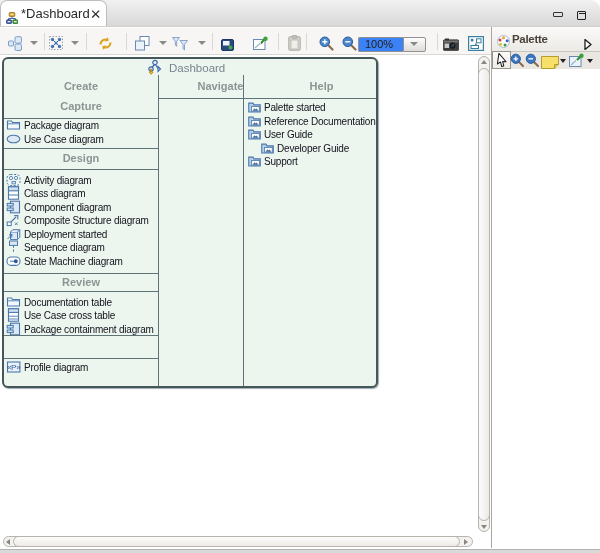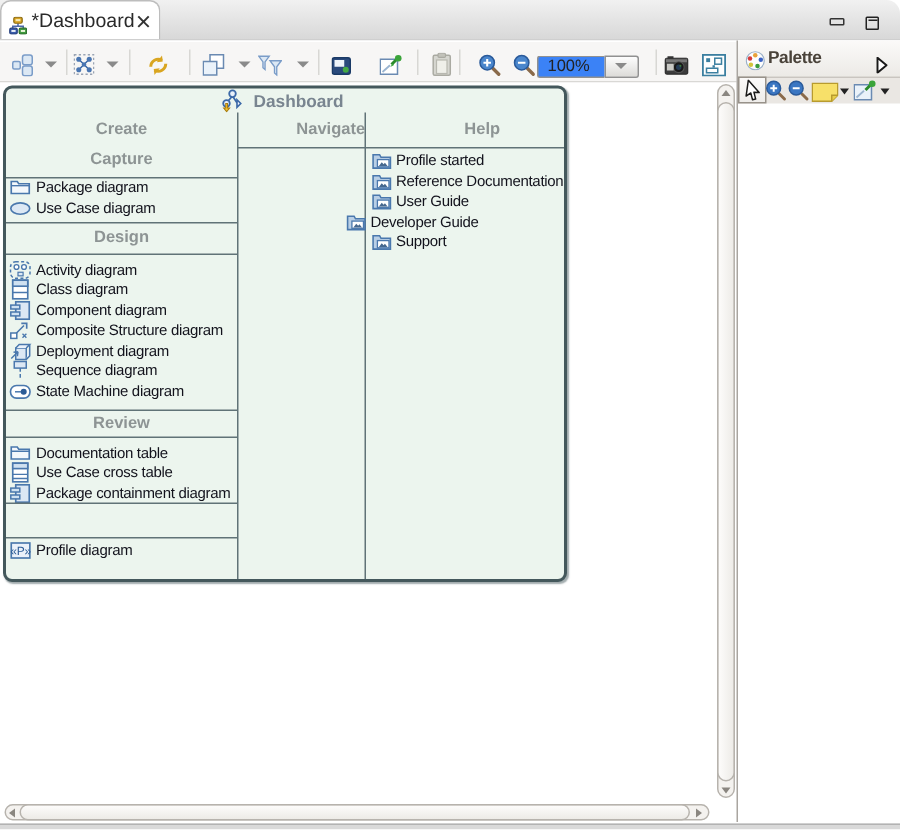--- a/index.html
+++ b/index.html
@@ -32,21 +32,21 @@
 #widget { left:2px; top:57px; width:376px; height:331px; background:#ecf5ee;
   border:2px solid #44585c; border-radius:6px;
   box-shadow:1px 1px 1px rgba(70,90,94,.5); }
 .vline { width:1px; background:#607377; }
 .hline { height:1px; background:#607377; }
 .sechead { font-weight:bold; font-size:11px; color:#8d9494; text-align:center; }
 .item { font-size:10px; letter-spacing:-0.2px; color:#12121c; white-space:nowrap; }
 .row { height:14px; display:flex; align-items:center; }
 .row svg { margin-right:2px; flex:none; }
 .sechead { line-height:14px; }
-#wtitle { font-weight:bold; font-size:11.5px; color:#798590; }
+#wtitle { font-weight:normal; font-size:11.5px; color:#798590; }
 
 
 #pal { left:492px; top:27px; width:108px; height:521px; background:#fff; }
 #palhead { left:0; top:0; width:108px; height:24px; background:linear-gradient(180deg,#fbfaf9,#eceae6); }
 #paltxt { left:20px; top:6px; font-weight:bold; font-size:11.5px; letter-spacing:-0.3px; color:#4a433a; line-height:13px; }
 #palbar { left:0; top:24px; width:108px; height:18px;
   background:#eae7e3; border-top:1px solid #c9c5c0; }
 #vsep { left:491px; top:27px; width:1px; height:521px; background:#a9a5a0; }
 #bottomstrip { left:0; top:549px; width:600px; height:4px; background:#d9d9d9;
   border-top:1px solid #b3b3b3; }
@@ -227,21 +227,21 @@
           <path d="M9,9.5 l2.6,2.6 m0,-2.6 l-2.6,2.6" stroke="#4a78ad" stroke-width="0.9"></path>
         </svg>
         <span>Composite Structure diagram</span>
       </div>
     <div class="item abs row" style="left:2px;top:168px;">
         <svg width="16" height="14" viewBox="0 0 16 14">
           <path d="M4.5,5 l7,0 l0,7.6 l-7,0 z" fill="#dce8f4" stroke="#4a78ad" stroke-width="1"></path>
           <path d="M4.5,5 l2.3,-2.3 l7,0 l-2.3,2.3 m2.3,-2.3 l0,7.6 l-2.3,2.3" fill="#eaf1fa" stroke="#4a78ad" stroke-width="1"></path>
           <path d="M1.5,12 L6,7.5 M6,7.5 l-3,0.4 m3,-0.4 l-0.4,3" stroke="#4a78ad" stroke-width="1"></path>
         </svg>
-        <span>Deployment diagram</span>
+        <span>Deployment started</span>
       </div>
     <div class="item abs row" style="left:2px;top:181px;">
         <svg width="16" height="14" viewBox="0 0 16 14">
           <rect x="3.5" y="1" width="8" height="4.4" fill="#dce8f4" stroke="#4a78ad" stroke-width="1"></rect>
           <path d="M7.5,5.4 l0,8" stroke="#4a78ad" stroke-width="1" stroke-dasharray="2.4,1.6"></path>
         </svg>
         <span>Sequence diagram</span>
       </div>
     <div class="item abs row" style="left:2px;top:195px;">
         <svg width="16" height="14" viewBox="0 0 16 14">
@@ -285,39 +285,39 @@
           <text x="7.7" y="10" font-size="8" font-family="Liberation Sans" fill="#2c5c96" text-anchor="middle">«P»</text>
         </svg>
         <span>Profile diagram</span>
       </div>
     <div class="item abs row" style="left:243px;top:41px;">
         <svg width="15" height="13" viewBox="0 0 15 13.5">
           <path d="M1.5,4 l0,-1.8 l4.5,0 l1,1.8 l6.5,0 l0,7.5 l-12,0 z" fill="#b9cfe6" stroke="#4a78ad" stroke-width="1.1"></path>
           <rect x="4.5" y="5.6" width="8" height="5" fill="#fff" stroke="#4a78ad" stroke-width="0.9"></rect>
           <path d="M5.5,10 l2,-2.6 l1.3,1.4 l0.9,-1 l1.8,2.2 z" fill="#46688e"></path>
         </svg>
-        <span>Profile started</span>
+        <span>Palette started</span>
       </div>
     <div class="item abs row" style="left:243px;top:55px;">
         <svg width="15" height="13" viewBox="0 0 15 13.5">
           <path d="M1.5,4 l0,-1.8 l4.5,0 l1,1.8 l6.5,0 l0,7.5 l-12,0 z" fill="#b9cfe6" stroke="#4a78ad" stroke-width="1.1"></path>
           <rect x="4.5" y="5.6" width="8" height="5" fill="#fff" stroke="#4a78ad" stroke-width="0.9"></rect>
           <path d="M5.5,10 l2,-2.6 l1.3,1.4 l0.9,-1 l1.8,2.2 z" fill="#46688e"></path>
         </svg>
         <span>Reference Documentation</span>
       </div>
     <div class="item abs row" style="left:243px;top:68px;">
         <svg width="15" height="13" viewBox="0 0 15 13.5">
           <path d="M1.5,4 l0,-1.8 l4.5,0 l1,1.8 l6.5,0 l0,7.5 l-12,0 z" fill="#b9cfe6" stroke="#4a78ad" stroke-width="1.1"></path>
           <rect x="4.5" y="5.6" width="8" height="5" fill="#fff" stroke="#4a78ad" stroke-width="0.9"></rect>
           <path d="M5.5,10 l2,-2.6 l1.3,1.4 l0.9,-1 l1.8,2.2 z" fill="#46688e"></path>
         </svg>
         <span>User Guide</span>
       </div>
-    <div class="item abs row" style="left:226px;top:82px;">
+    <div class="item abs row" style="left:256px;top:82px;">
         <svg width="15" height="13" viewBox="0 0 15 13.5">
           <path d="M1.5,4 l0,-1.8 l4.5,0 l1,1.8 l6.5,0 l0,7.5 l-12,0 z" fill="#b9cfe6" stroke="#4a78ad" stroke-width="1.1"></path>
           <rect x="4.5" y="5.6" width="8" height="5" fill="#fff" stroke="#4a78ad" stroke-width="0.9"></rect>
           <path d="M5.5,10 l2,-2.6 l1.3,1.4 l0.9,-1 l1.8,2.2 z" fill="#46688e"></path>
         </svg>
         <span>Developer Guide</span>
       </div>
     <div class="item abs row" style="left:243px;top:95px;">
         <svg width="15" height="13" viewBox="0 0 15 13.5">
           <path d="M1.5,4 l0,-1.8 l4.5,0 l1,1.8 l6.5,0 l0,7.5 l-12,0 z" fill="#b9cfe6" stroke="#4a78ad" stroke-width="1.1"></path>

